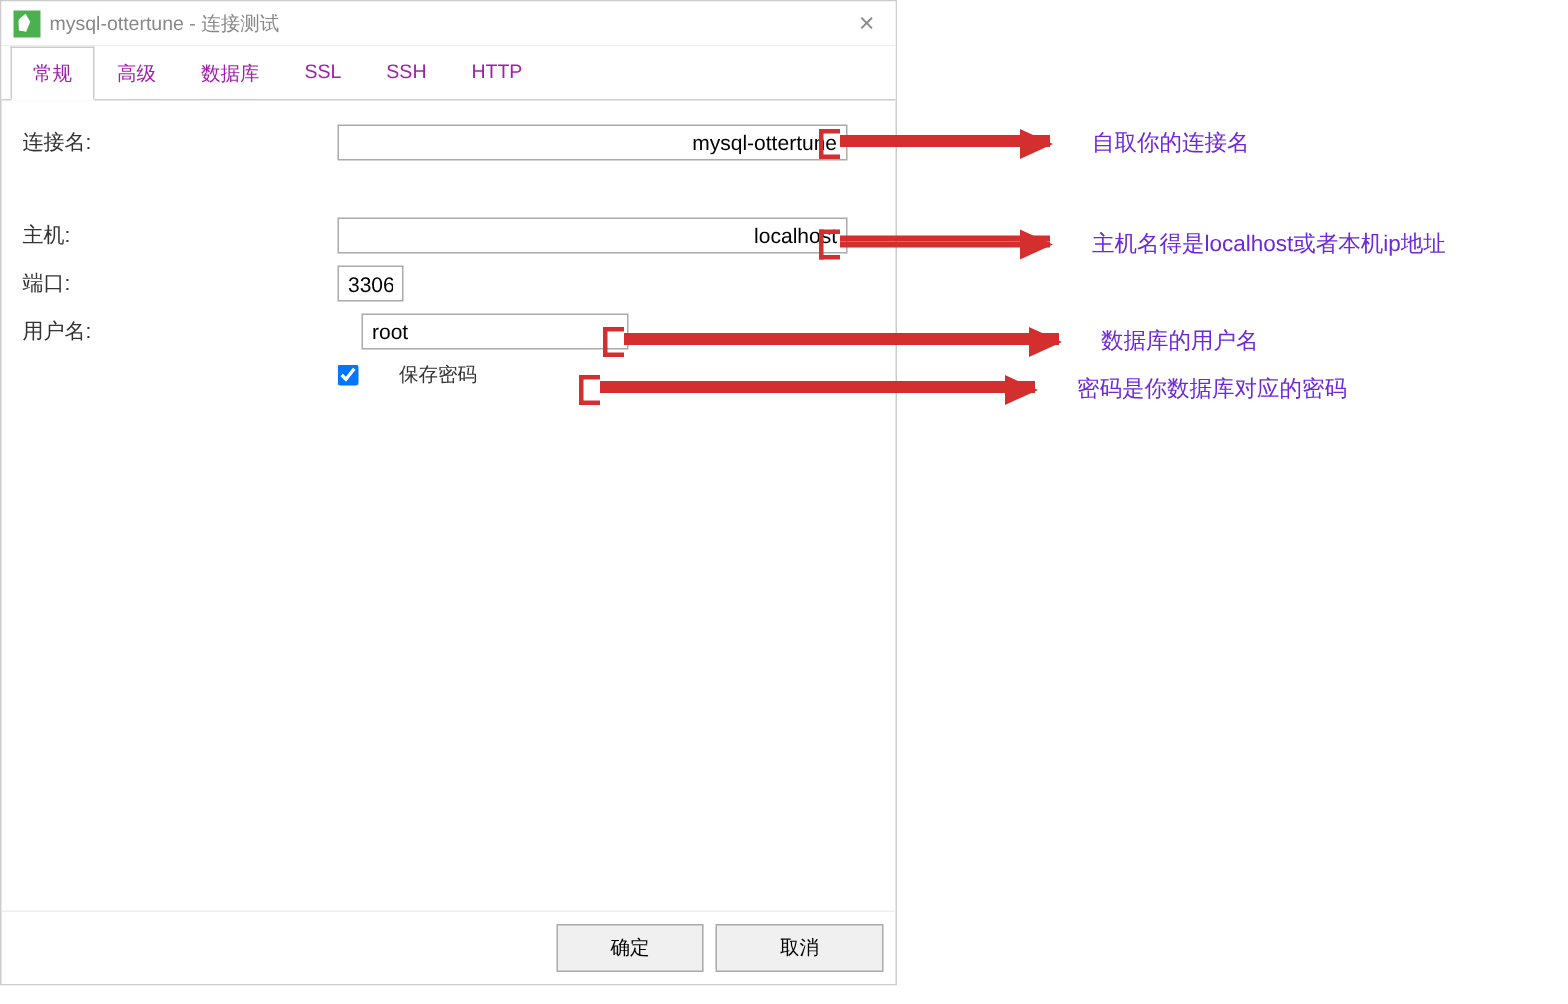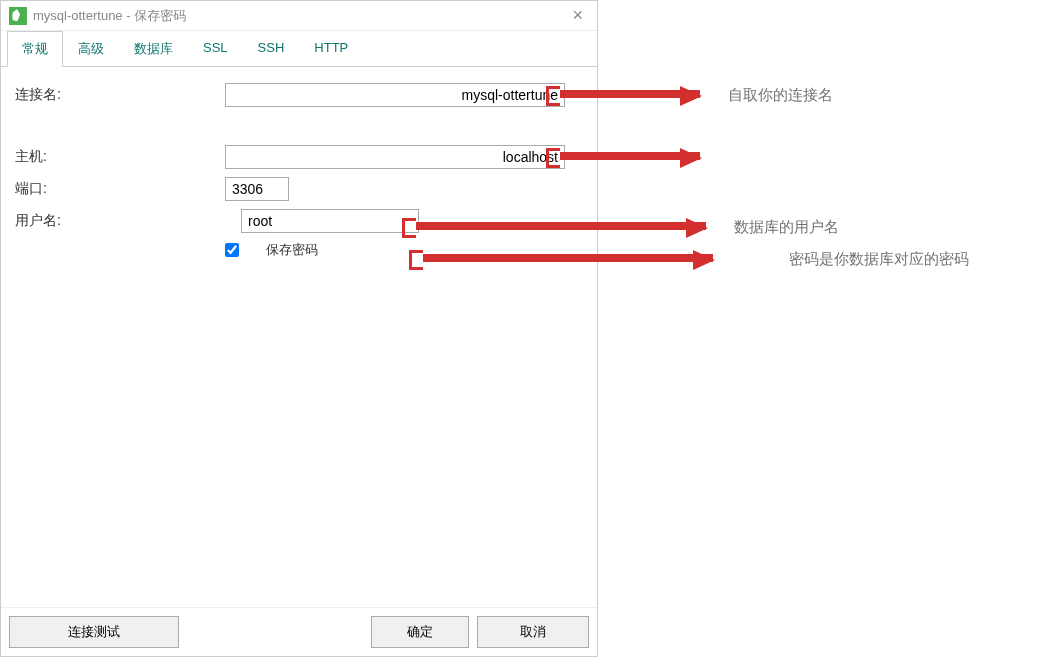--- a/index.html
+++ b/index.html
@@ -63,21 +63,21 @@
       padding-left: 6px;
       background: #fff;
     }
     .tab {
       padding: 8px 14px;
       font-size: 13px;
       cursor: pointer;
       border: 1px solid transparent;
       border-bottom: none;
       margin-bottom: -1px;
-      color: #0f766e;
+      color: #a21caf;
     }
     .tab.active {
       border-color: #ccc;
       background: #fff;
       border-bottom: 1px solid #fff;
     }
     .form-area {
       padding: 16px 14px;
       min-height: 540px;
     }
@@ -99,21 +99,21 @@
       padding: 3px 6px;
       font-size: 14px;
       font-family: inherit;
       background: #fff;
     }
     .input-wide {
       width: 340px;
       text-align: right;
     }
     .input-port {
-      width: 64px;
+      width: 44px;
     }
     .input-med {
       width: 178px;
       margin-left: 16px;
     }
     .checkbox-row {
       display: flex;
       align-items: center;
       margin-left: 210px;
       margin-top: 4px;
@@ -198,31 +198,31 @@
       left: -14px;
       top: -5px;
       width: 14px;
       height: 20px;
       border: 3px solid #d32f2f;
       border-right: none;
       background: transparent;
     }
     .anno-text {
       margin-left: 28px;
-      color: #737373;
+      color: #6d28d9;
       white-space: nowrap;
     }
   </style>
 </head>
 <body>
 
 <div class="window">
   <div class="titlebar">
     <div class="app-icon"></div>
-    <div class="title-text">mysql-ottertune - 保存密码</div>
+    <div class="title-text">mysql-ottertune - 连接测试</div>
     <div class="close-btn">×</div>
   </div>
 
   <div class="tabs">
     <div class="tab active">常规</div>
     <div class="tab">高级</div>
     <div class="tab">数据库</div>
     <div class="tab">SSL</div>
     <div class="tab">SSH</div>
     <div class="tab">HTTP</div>
@@ -250,21 +250,20 @@
     </div>
 
 
     <div class="checkbox-row">
       <input type="checkbox" checked="" style="">
       <label>保存密码</label>
     </div>
   </div>
 
   <div class="footer">
-    <button class="btn btn-test">连接测试</button>
     <div class="spacer"></div>
     <button class="btn btn-ok">确定</button>
     <button class="btn btn-cancel">取消</button>
   </div>
 </div>
 
 <div class="annotation" style="left:560px; top:86px;">
   <div class="arrow" style="width:140px;">
     <div class="arrow-tail"></div>
     <div class="arrow-shaft"></div>
@@ -272,31 +271,32 @@
   </div>
   <span class="anno-text">自取你的连接名</span>
 </div>
 
 <div class="annotation" style="left:560px; top:153px;">
   <div class="arrow" style="width:140px;">
     <div class="arrow-tail"></div>
     <div class="arrow-shaft"></div>
     <div class="arrow-head"></div>
   </div>
+  <span class="anno-text">主机名得是localhost或者本机ip地址</span>
 </div>
 
 <div class="annotation" style="left:416px; top:218px;">
   <div class="arrow" style="width:290px;">
     <div class="arrow-tail"></div>
     <div class="arrow-shaft"></div>
     <div class="arrow-head"></div>
   </div>
   <span class="anno-text">数据库的用户名</span>
 </div>
 
-<div class="annotation" style="left:423px; top:250px;gap:48px;">
+<div class="annotation" style="left:400px; top:250px;">
   <div class="arrow" style="width:290px;">
     <div class="arrow-tail"></div>
     <div class="arrow-shaft"></div>
     <div class="arrow-head"></div>
   </div>
   <span class="anno-text">密码是你数据库对应的密码</span>
 </div>
 
 </body></html>

